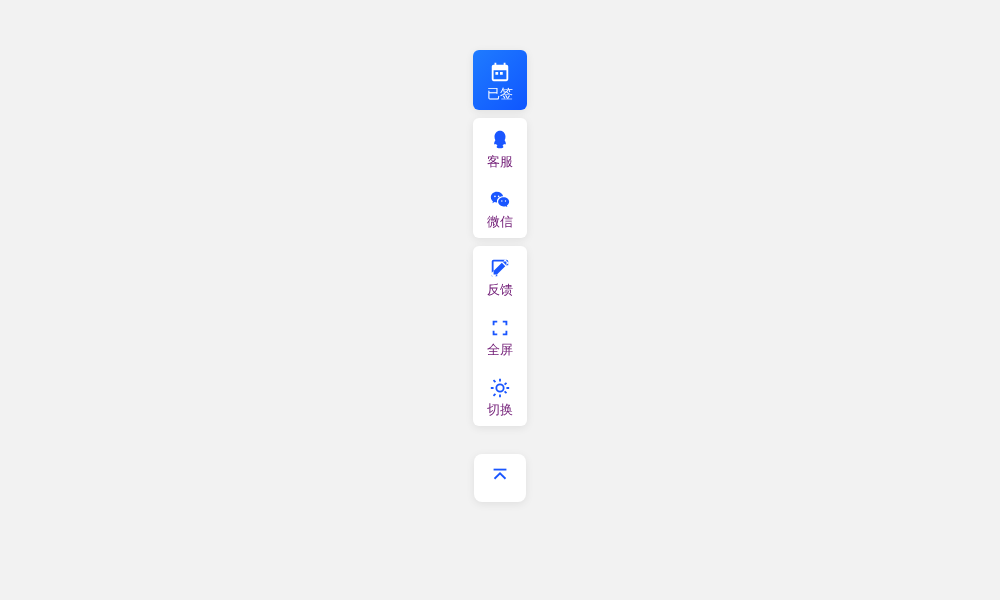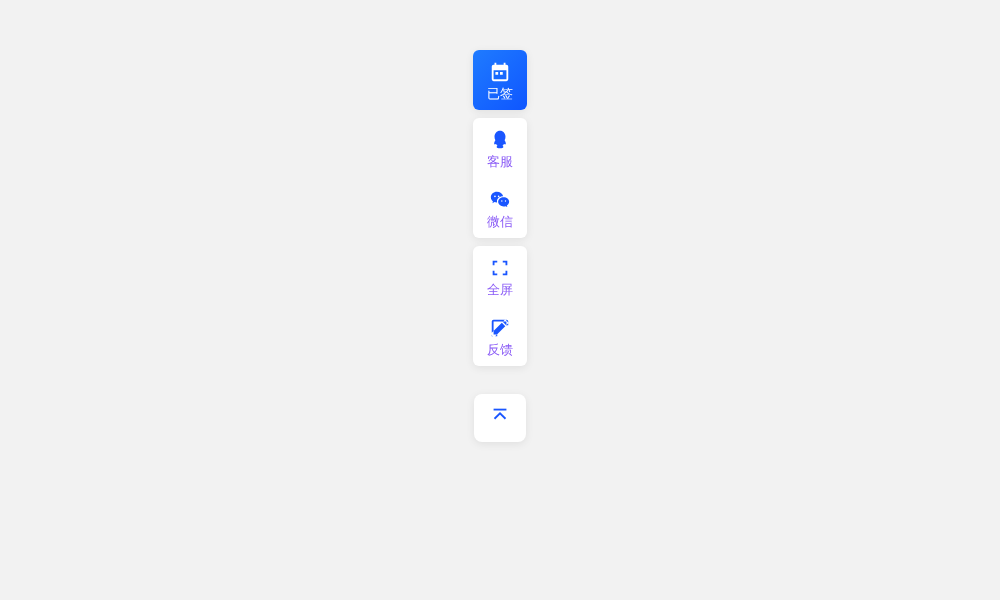--- a/index.html
+++ b/index.html
@@ -44,21 +44,21 @@
   }
   .item .icon svg {
     width: 22px;
     height: 22px;
     fill: #1a56ff;
   }
   .item .label {
     font-size: 13px;
     line-height: 1;
     margin-top: 4px;
-    color: #8b5cf6;
+    color: #701a75;
   }
   .item.signed {
     background: linear-gradient(135deg, #1f7bff 0%, #0f56ff 100%);
   }
   .item.signed .label { color: #fff; }
   .item.signed .icon svg { fill: #fff; }
   .gap-large { margin-top: 28px; }
   .top-btn {
     width: 52px;
     height: 48px;
@@ -104,32 +104,40 @@
           </svg>
       </span>
       <span class="label">微信</span>
     </div>
   </div>
 
   <div class="panel">
     <div class="item">
       <span class="icon">
         <svg viewBox="0 0 24 24">
+            <path d="M3 17.25V21h3.75l11-11-3.75-3.75-11 11zM20.7 7.05a1 1 0 0 0 0-1.4l-2.35-2.35a1 1 0 0 0-1.4 0L15 5.25 18.75 9l1.95-1.95zM5 3h14a2 2 0 0 1 2 2v4h-2V5H5v14h4v2H5a2 2 0 0 1-2-2V5a2 2 0 0 1 2-2z" fill-rule="evenodd"></path>
+          </svg>
+      </span>
+      <span class="label">反馈</span>
+    </div>
+    <div class="item">
+      <span class="icon">
+        <svg viewBox="0 0 24 24">
             <path d="M4 4h5v2H6v3H4V4zm11 0h5v5h-2V6h-3V4zM4 15h2v3h3v2H4v-5zm14 0h2v5h-5v-2h3v-3z"></path>
           </svg>
       </span>
       <span class="label">全屏</span>
     </div>
     <div class="item">
       <span class="icon">
         <svg viewBox="0 0 24 24">
-            <path d="M3 17.25V21h3.75l11-11-3.75-3.75-11 11zM20.7 7.05a1 1 0 0 0 0-1.4l-2.35-2.35a1 1 0 0 0-1.4 0L15 5.25 18.75 9l1.95-1.95zM5 3h14a2 2 0 0 1 2 2v4h-2V5H5v14h4v2H5a2 2 0 0 1-2-2V5a2 2 0 0 1 2-2z" fill-rule="evenodd"></path>
+            <path d="M12 7a5 5 0 1 0 0 10 5 5 0 0 0 0-10zm0 2a3 3 0 1 1 0 6 3 3 0 0 1 0-6zm-1-7h2v3h-2V2zm0 17h2v3h-2v-3zM2 11h3v2H2v-2zm17 0h3v2h-3v-2zM4.2 4.2l1.4-1.4 2.1 2.1-1.4 1.4-2.1-2.1zm12.1 12.1 1.4-1.4 2.1 2.1-1.4 1.4-2.1-2.1zM4.2 19.8l2.1-2.1 1.4 1.4-2.1 2.1-1.4-1.4zM16.3 7.7l2.1-2.1 1.4 1.4-2.1 2.1-1.4-1.4z"></path>
           </svg>
       </span>
-      <span class="label">反馈</span>
+      <span class="label">切换</span>
     </div>
   </div>
 
   <div class="top-btn gap-large">
     <span class="icon">
       <svg viewBox="0 0 24 24">
           <line x1="5" y1="5" x2="19" y2="5"></line>
           <polyline points="6 15 12 9 18 15"></polyline>
         </svg>
     </span>

